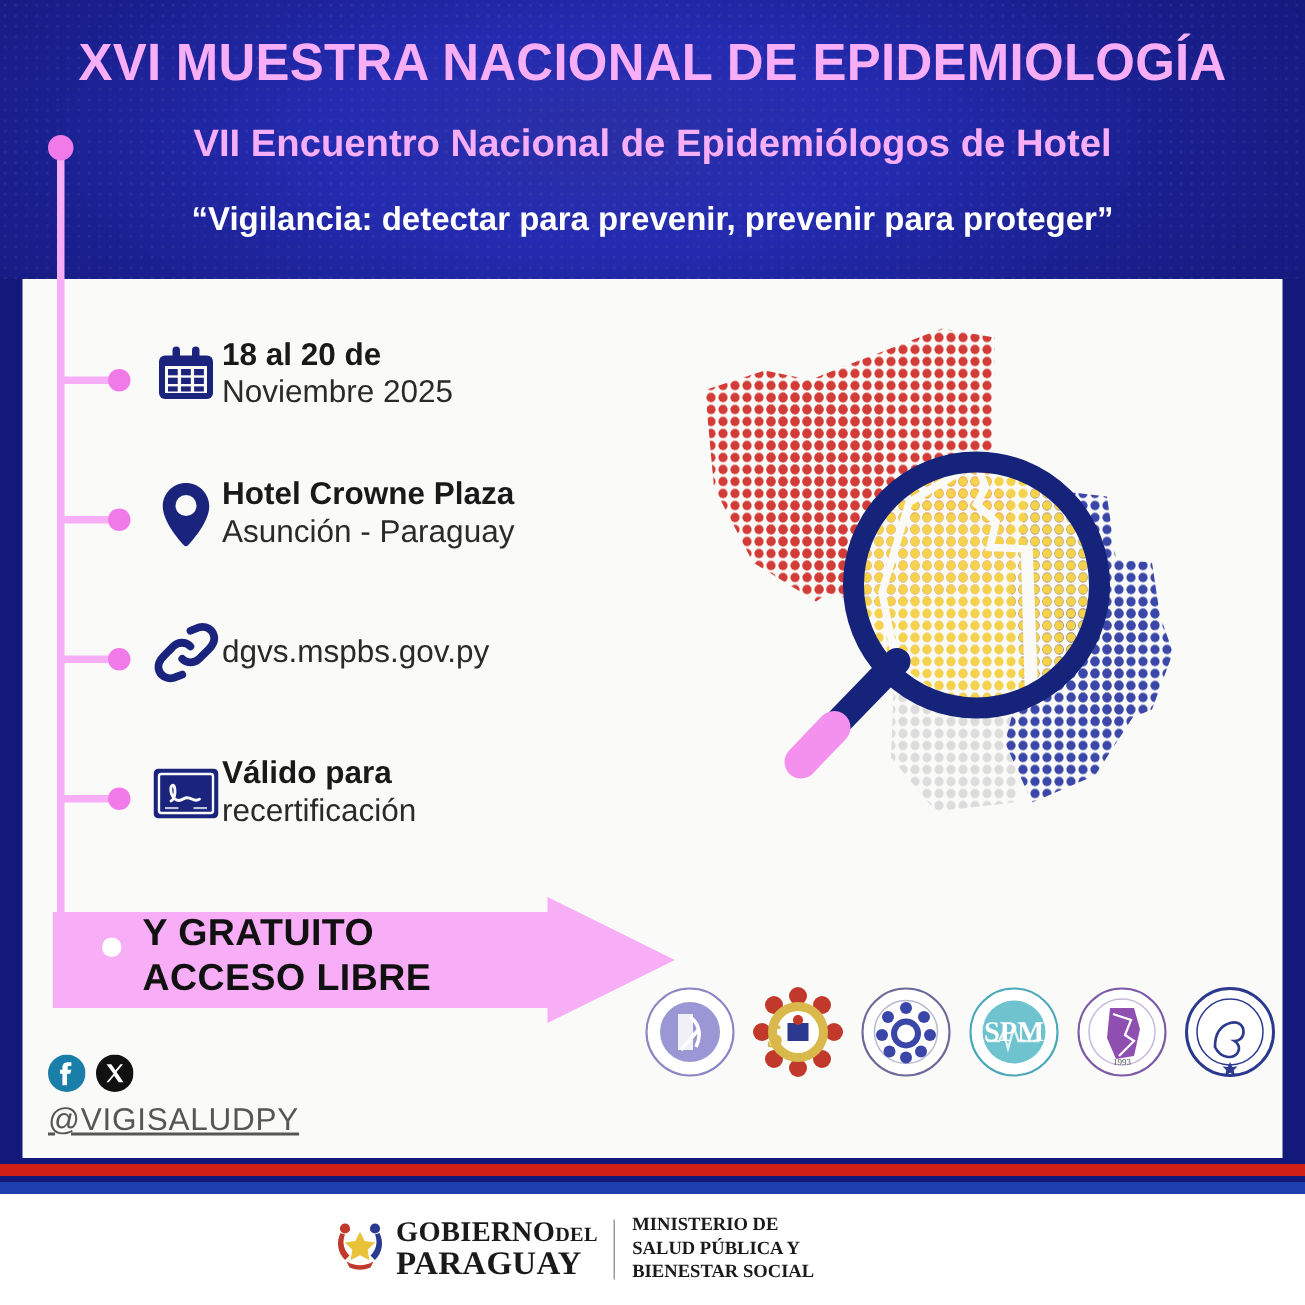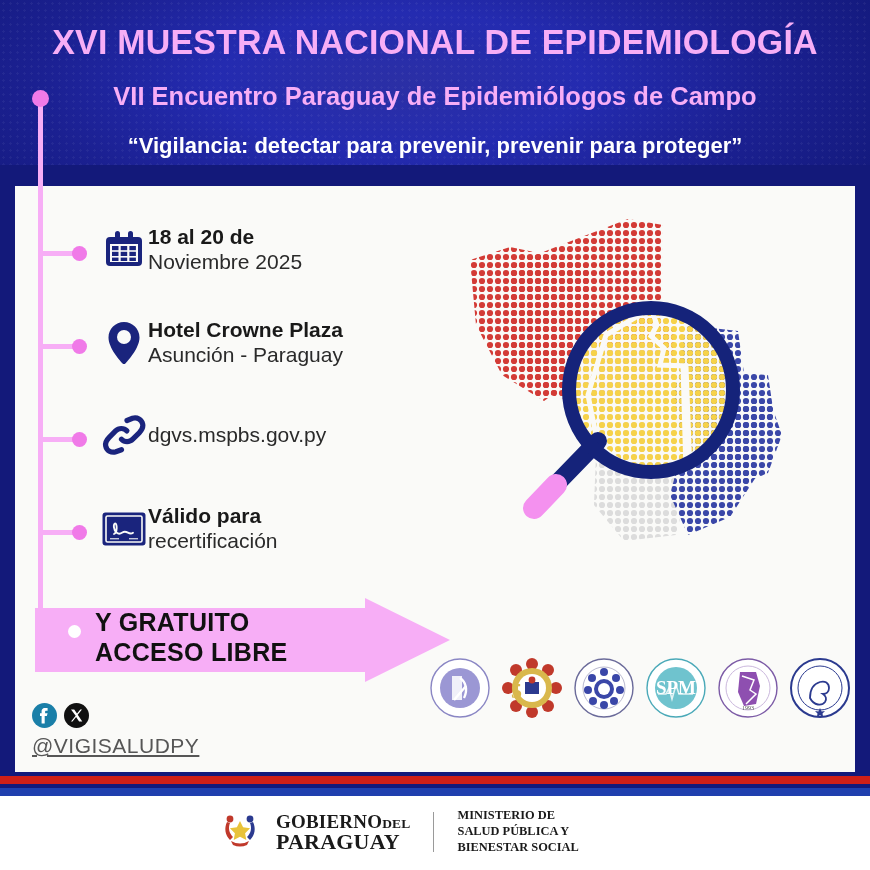--- a/index.html
+++ b/index.html
@@ -5,21 +5,21 @@
   html,body{margin:0;padding:0;}
   body{
     width:870px;height:870px;overflow:hidden;
     font-family:"Liberation Sans", sans-serif;
     background:#ffffff;
   }
   .poster{position:relative;width:870px;height:870px;background:#13197a;overflow:hidden;}
 
   
   .header{
-    position:absolute;left:0;top:0;width:870px;height:165px;
+    position:absolute;left:0;top:0;width:870px;height:186px;
     background:
       radial-gradient(ellipse 520px 200px at 46% 50%, #2b2fa5 0%, #242bb0 35%, #1b2091 70%, #141a7e 100%),
       linear-gradient(180deg,#171d86 0%,#222aa6 45%,#181e8a 100%);
   }
   .header:after{
     content:"";position:absolute;inset:0;
     background-image:
       radial-gradient(circle, rgba(255,255,255,.055) 1px, transparent 1.2px);
     background-size:7px 7px;
     opacity:.9;
@@ -91,39 +91,39 @@
   
   .apoyan-title{
     position:absolute;left:440px;top:610px;width:400px;text-align:center;z-index:7;
     font-size:27px;font-weight:bold;color:#1c2a96;letter-spacing:.5px;
   }
   .logos{position:absolute;left:430px;top:652px;width:420px;height:72px;z-index:7;
     display:flex;align-items:center;justify-content:space-between;}
   .logo{width:60px;height:60px;}
 
   
-  .gov{position:absolute;left:218px;top:808px;display:flex;align-items:center;gap:14px;z-index:6;}
+  .gov{position:absolute;left:218px;top:808px;display:flex;align-items:center;gap:2px;z-index:6;}
   .gov-text{line-height:1.0;}
   .gov-l1{font-family:"Liberation Serif", serif;font-size:19px;font-weight:bold;color:#1a1a1a;letter-spacing:.2px;}
   .gov-l1 small{font-size:13.5px;}
   .gov-l2{font-family:"Liberation Serif", serif;font-size:22px;font-weight:bold;color:#1a1a1a;letter-spacing:.2px;}
   .gov-div{width:1px;height:40px;background:#9a9a9a;margin:0 9px;}
   .min{font-family:"Liberation Serif", serif;font-size:12.4px;font-weight:bold;color:#1a1a1a;line-height:1.28;}
   .dgvs{position:absolute;left:520px;top:806px;display:flex;align-items:center;gap:4px;z-index:6;}
   .dgvs-word{font-size:26px;font-weight:bold;color:#c0392b;letter-spacing:-.5px;line-height:1;}
   .dgvs-sub{font-family:"Liberation Serif", serif;font-style:italic;font-size:13px;color:#444;margin-top:-4px;}
 </style>
 </head>
 <body>
 
 <div class="poster">
 
   <div class="header">
     <div class="h-title">XVI MUESTRA NACIONAL DE EPIDEMIOLOGÍA</div>
-    <div class="h-sub">VII Encuentro Paraguay de Epidemiólogos de Campo</div>
+    <div class="h-sub">VII Encuentro Nacional de Epidemiólogos de Hotel</div>
     <div class="h-quote">“Vigilancia: detectar para prevenir, prevenir para proteger”</div>
   </div>
 
   <div class="card"></div>
 
   <div class="tl-dot-top"></div>
   <div class="tl-stem"></div>
   <div class="tl-branch" style="top:251px;width:40px;"></div>
   <div class="tl-node" style="left:72px;top:246px;"></div>
   <div class="tl-branch" style="top:344px;width:40px;"></div>

